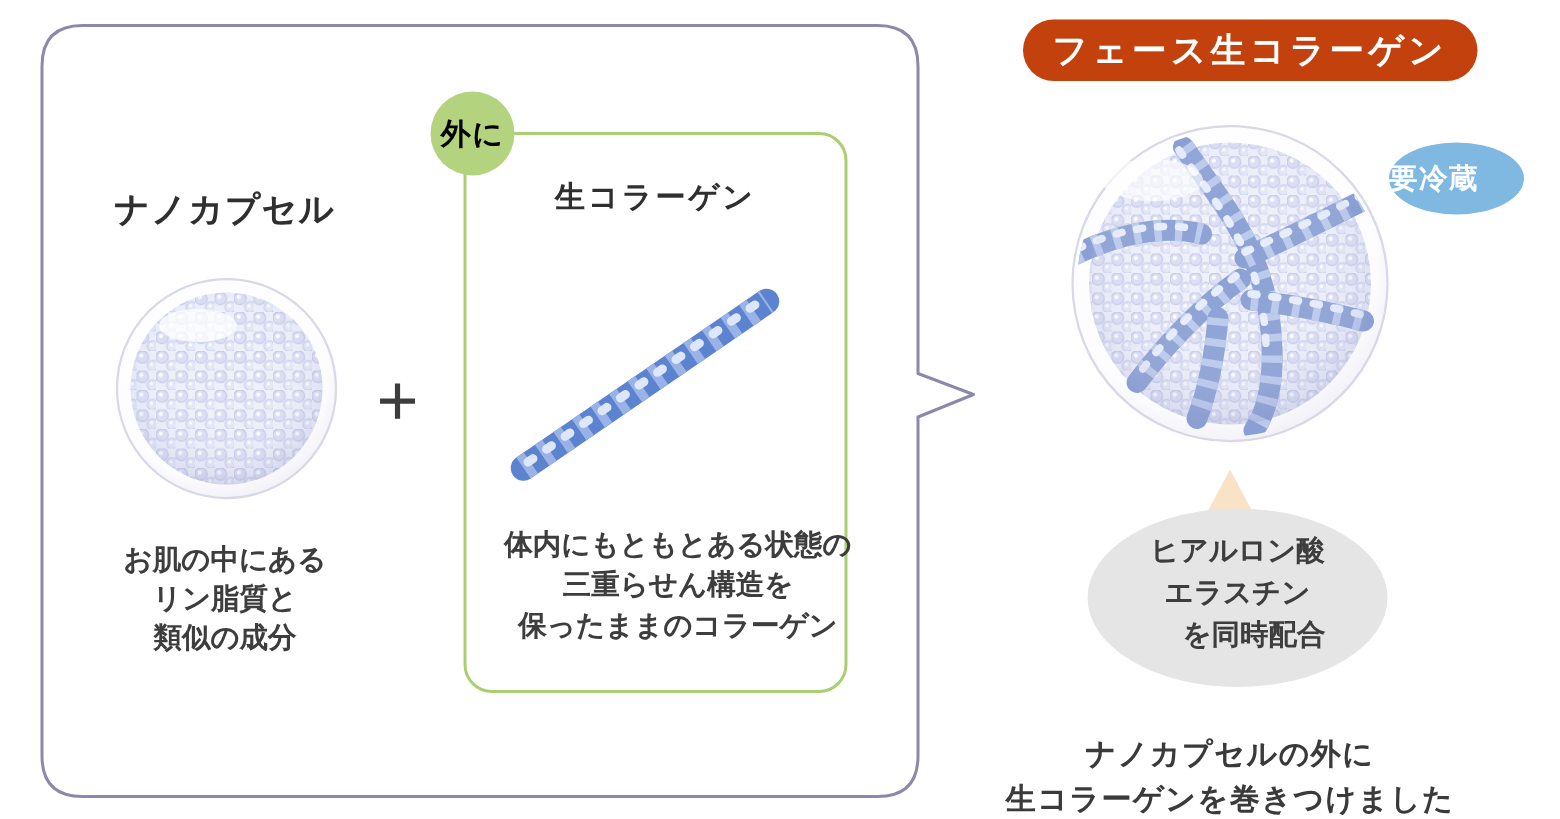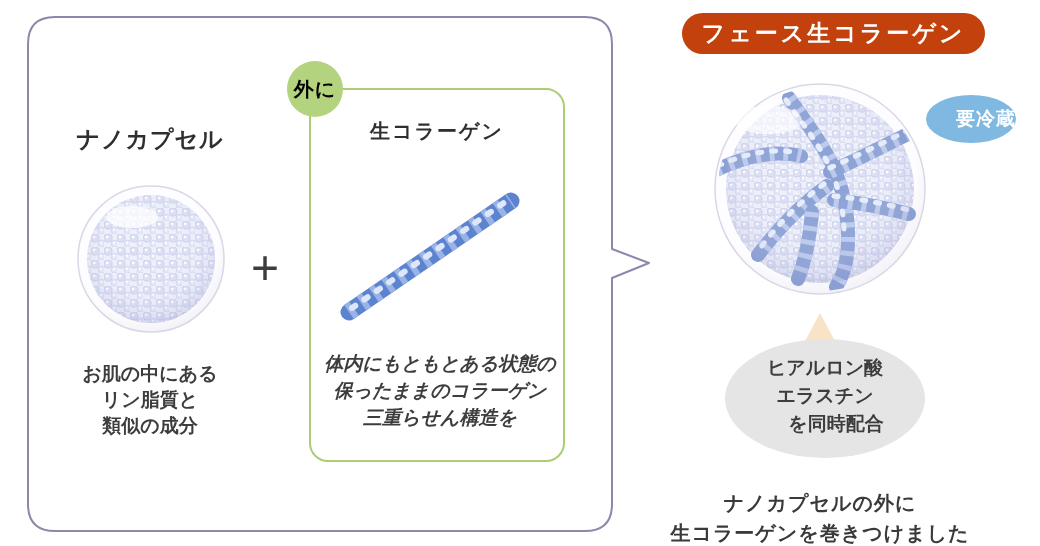--- a/index.html
+++ b/index.html
@@ -22,21 +22,21 @@
   .helixTwist{fill:none;stroke:#9ab3e6;stroke-width:17;stroke-dasharray:6 9;}
   .helixHi{fill:none;stroke:#dde7f9;stroke-width:6;stroke-dasharray:4 11;stroke-linecap:round;}
 
   
   .title{position:absolute;text-align:center;font-weight:bold;color:#2f2f2f;}
   .title-nano{left:50px;top:124px;width:200px;font-size:23px;letter-spacing:1px;}
   .title-collagen{left:337px;top:118px;width:200px;font-size:20px;letter-spacing:2px;}
 
   .caption{position:absolute;text-align:center;font-weight:600;font-size:19px;line-height:26px;color:#3d3d3d;}
   .caption-nano{left:50px;top:361px;width:200px;}
-  .caption-collagen{left:320px;top:350px;width:240px;line-height:27px;font-style:italic;}
+  .caption-collagen{left:332px;top:350px;width:240px;line-height:27px;}
   .caption-result{left:655px;top:488px;width:330px;font-size:20px;line-height:30px;letter-spacing:1px;color:#3a3a3a;}
 
   .plus{
     position:absolute;left:240px;top:239px;width:50px;height:58px;
     line-height:58px;text-align:center;
     font-size:48px;font-weight:400;color:#3d3d3d;
   }
 
   .badge-outside{
     position:absolute;left:287px;top:61px;width:56px;height:56px;
@@ -47,21 +47,21 @@
   }
   .product-pill{
     position:absolute;left:682px;top:13px;width:303px;height:41px;
     border-radius:21px;background:#c2410c;
     display:flex;align-items:center;justify-content:center;
     color:#ffffff;font-size:23px;font-weight:bold;letter-spacing:3px;
   }
   .badge-refrigerate{
     position:absolute;left:926px;top:95px;width:90px;height:48px;
     border-radius:50%;background:#7fb9e2;
-    display:flex;align-items:center;justify-content:flex-end;
+    display:flex;align-items:center;justify-content:flex-start;
     color:#ffffff;font-size:19px;font-weight:bold;letter-spacing:1px;
   }
   .bubble{
     position:absolute;left:725px;top:339px;width:200px;height:104px;
     border-radius:50%;background:#e5e5e5;
     text-align:center;font-size:19px;line-height:28px;font-weight:600;color:#3d3d3d;
     padding-top:15px;box-sizing:content-box;
   }
   .bubble .indent{padding-left:22px;}
   .bubble-pointer{
@@ -168,22 +168,22 @@
   <div class="title title-collagen layer">生コラーゲン</div>
 
   <div class="caption caption-nano layer">
     <div>お肌の中にある</div>
     <div>リン脂質と</div>
     <div>類似の成分</div>
   </div>
 
   <div class="caption caption-collagen layer">
     <div>体内にもともとある状態の</div>
+    <div>三重らせん構造を</div>
     <div>保ったままのコラーゲン</div>
-    <div>三重らせん構造を</div>
   </div>
 
   <div class="product-pill layer">
     <span>フェース生コラーゲン</span>
   </div>
 
   <div class="badge-refrigerate layer">
     <span>要冷蔵</span>
   </div>
 

